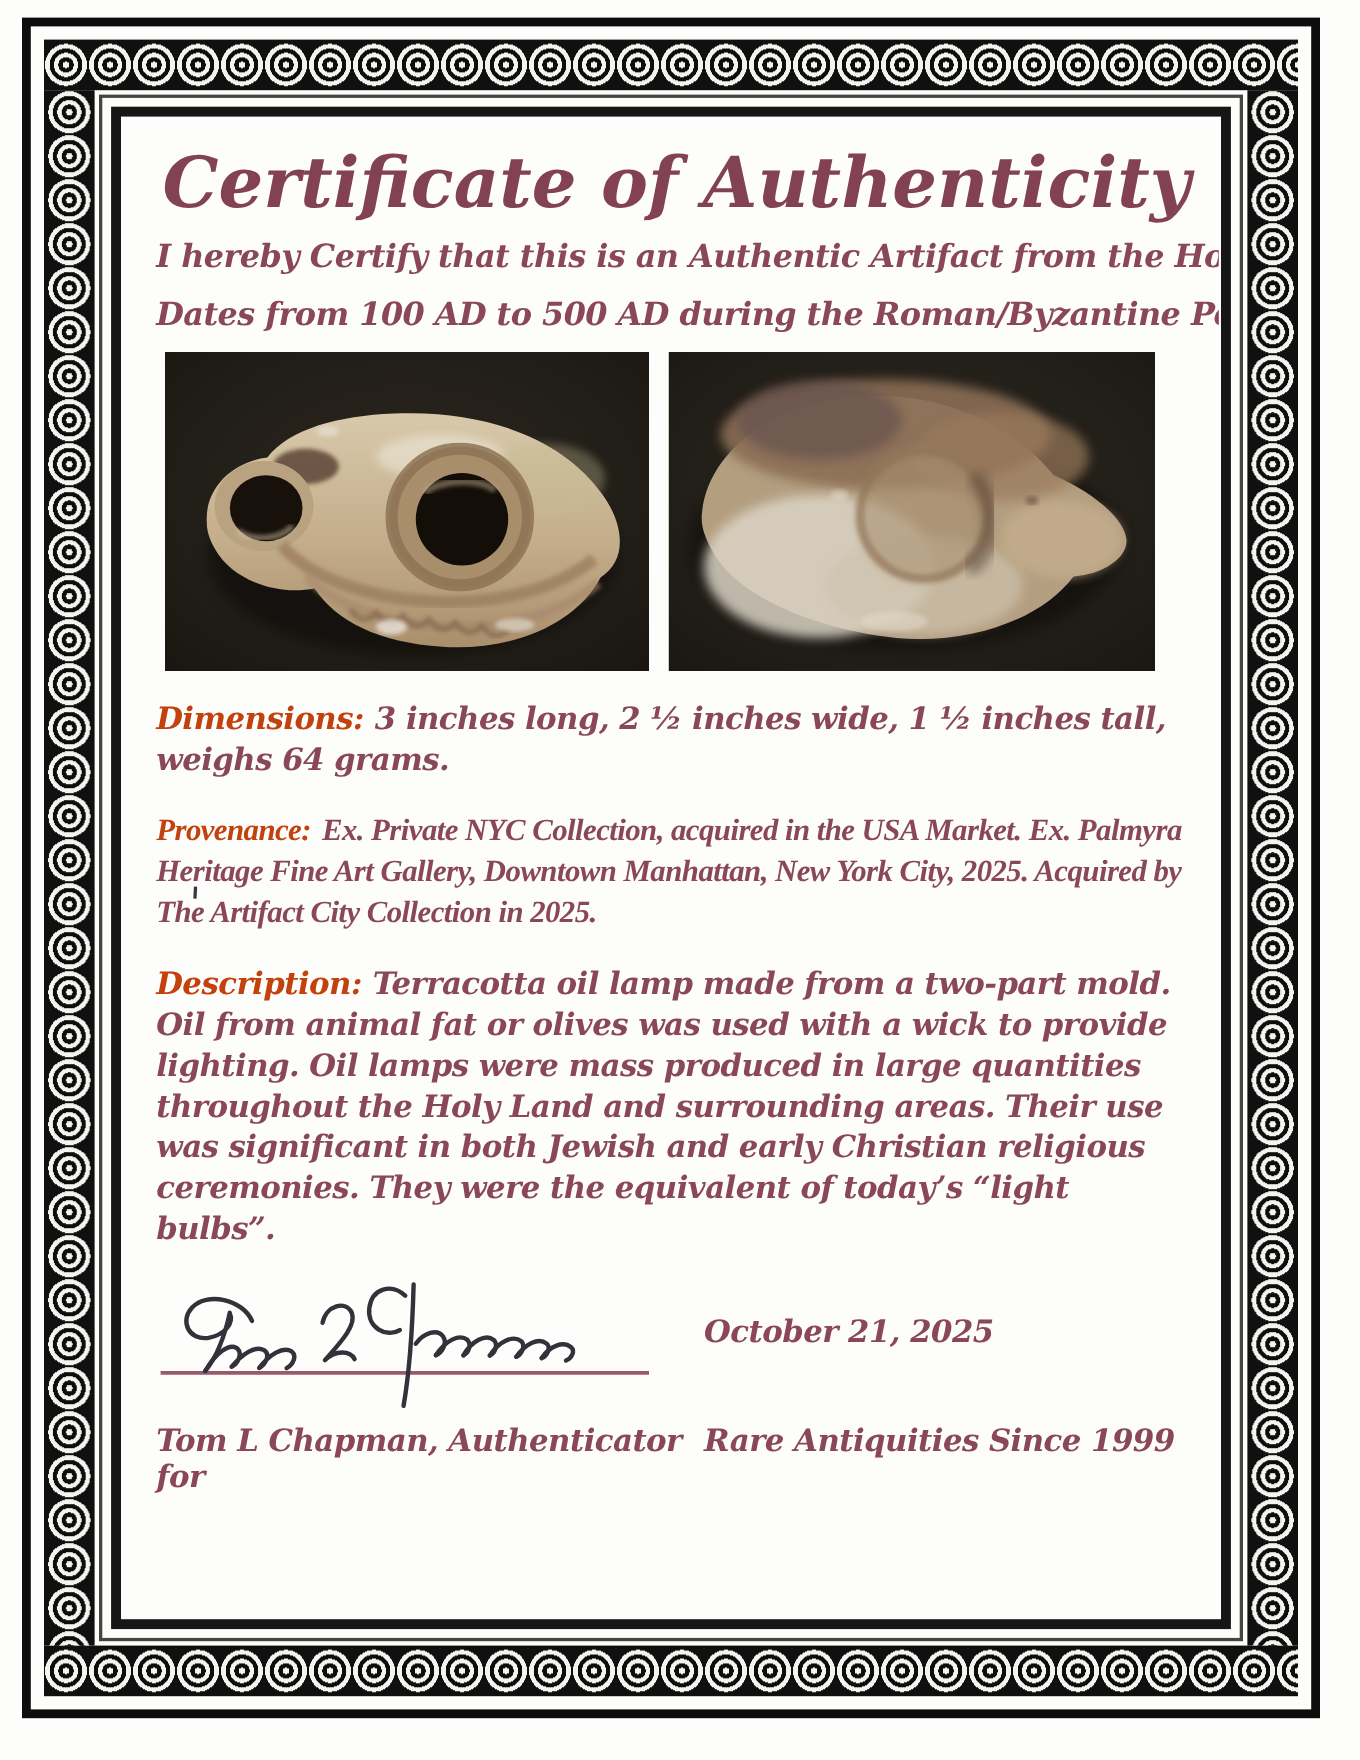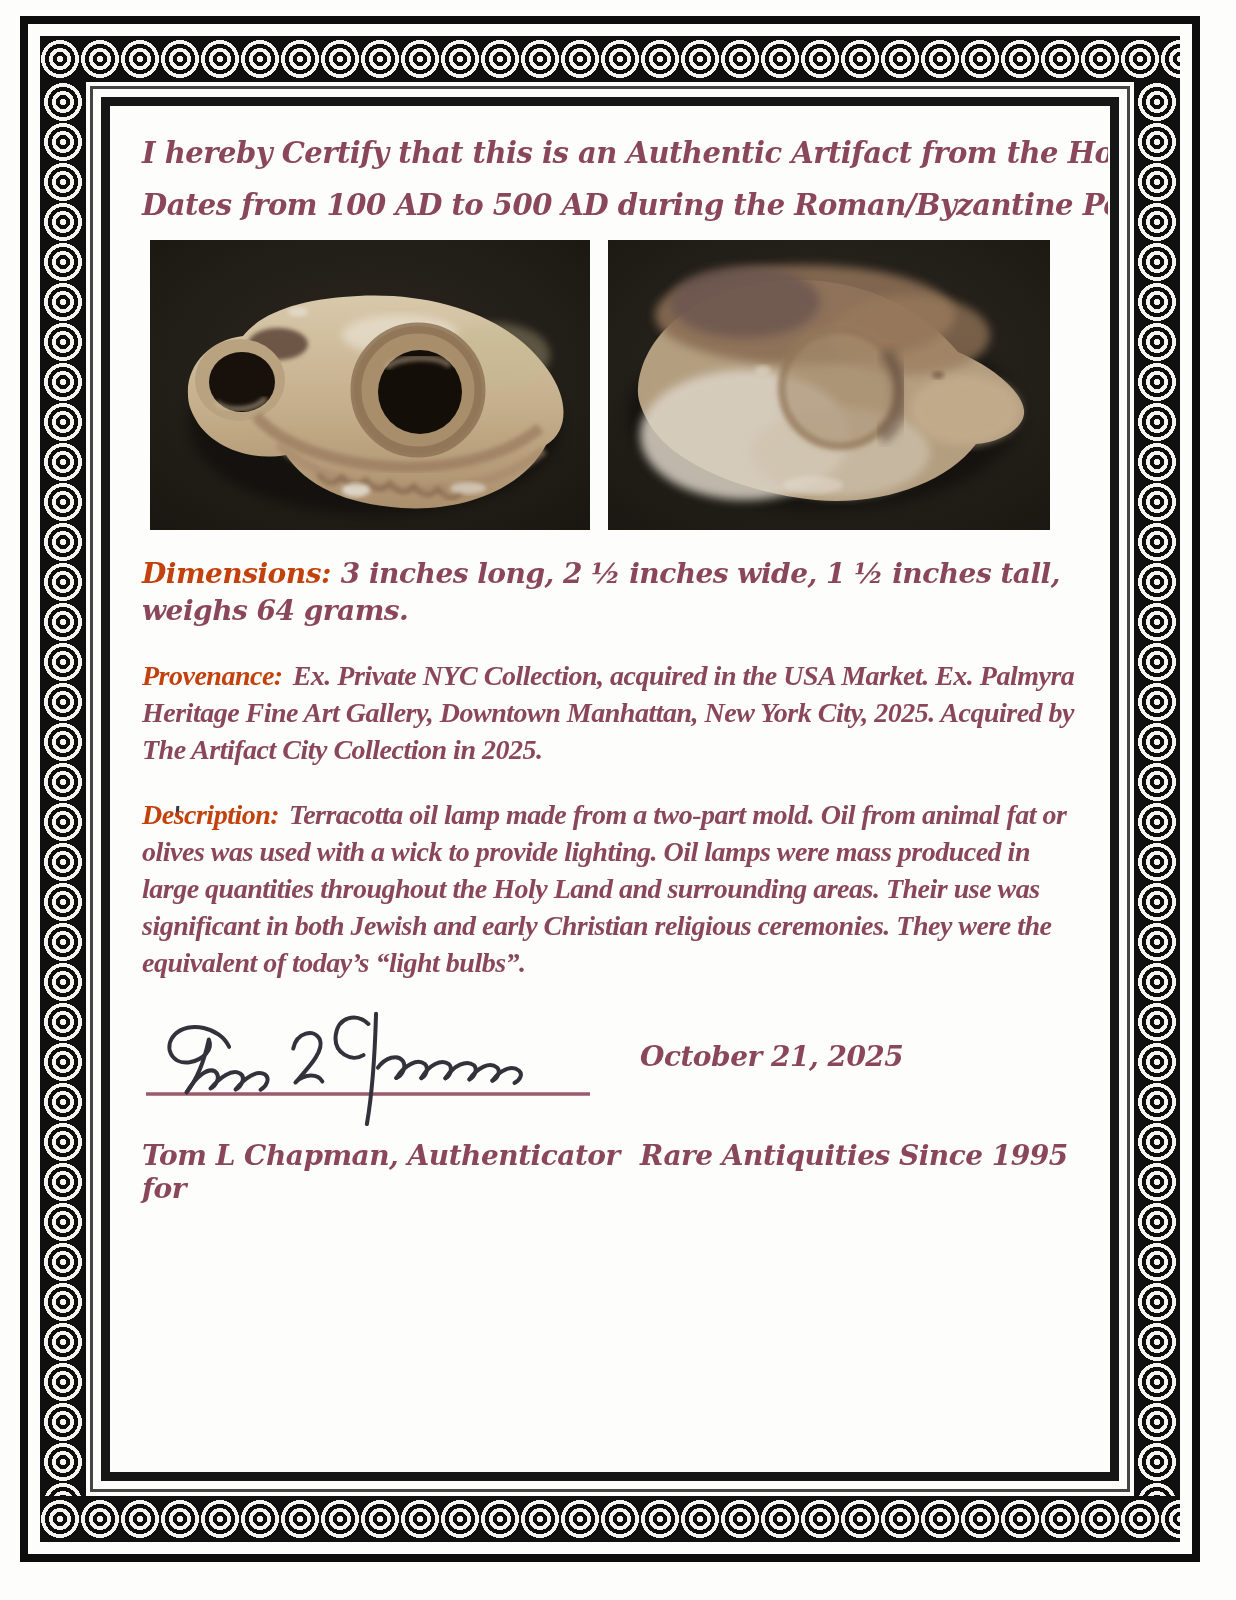--- a/index.html
+++ b/index.html
@@ -42,21 +42,21 @@
   }
   .intro{ font-size:29px; letter-spacing:-0.5px; white-space:nowrap; }
   .intro-1{margin-top:14px;}
   .intro-2{margin-top:18px;}
   .photos{display:flex; gap:18px; margin-top:18px; margin-left:8px;}
   .photo{height:290px; background:#231f19; flex:0 0 auto;}
   .photo svg{display:block;}
   .para{font-size:28px; letter-spacing:-0.5px; line-height:1.32; margin-top:0;}
   .para-dimensions{margin-top:26px;}
   .para-provenance{margin-top:18px;font-family:Liberation Serif, serif;}
-  .para-description{margin-top:28px; position:relative;font-family:Liberation Serif, serif;}
+  .para-description{margin-top:28px; position:relative;}
   .para-label{color:#c2410c; padding-right:10px;}
   .scan-tick{position:absolute; left:64px; top:698px; width:3px; height:11px; background:#3a3740; transform:rotate(3deg);}
   
   .sig-grid{
     display:grid; grid-template-columns:498px 1fr; 
     margin-top:14px; font-size:28px; letter-spacing:-0.5px;
   }
   .sig-art{width:460px; height:122px;}
   .sig-date{align-self:start; margin-top:30px;}
 </style>
@@ -66,20 +66,21 @@
 <div class="page">
   <div class="outer-frame">
     <div class="band band-h band-top"></div>
     <div class="band band-h band-bottom"></div>
     <div class="band band-v band-left"></div>
     <div class="band band-v band-right"></div>
     <div class="mid-line"></div>
     <div class="inner-frame"></div>
 
     <div class="content">
+      <div class="title">Certificate of Authenticity</div>
 
       <div class="intro intro-1">I hereby Certify that this is an Authentic Artifact from the Holy Land.</div>
       <div class="intro intro-2">Dates from 100 AD to 500 AD during the Roman/Byzantine Period.</div>
 
       <div class="photos">
 
         <div class="photo" role="img" aria-label="Terracotta oil lamp, top view with central filling hole and nozzle hole">
           <svg width="440" height="290" viewBox="0 0 440 290">
             <defs>
               <radialGradient id="bgL" cx="50%" cy="45%" r="80%">
@@ -185,18 +186,18 @@
               <path d="M303,71 C312,58 325,53 332,59 C336,63 332,71 327,73"></path>
               <path d="M327,73 C336,61 348,56 355,62 C359,66 355,73 350,75"></path>
               <path d="M350,75 C358,64 370,60 377,66 C381,70 377,76 372,78"></path>
             </g>
           </svg>
         </div>
         <div class="sig-date">October 21, 2025</div>
 
         <div>Tom L Chapman, Authenticator for</div>
 
-        <div>Rare Antiquities Since 1995</div>
+        <div>Rare Antiquities Since 1999</div>
       </div>
 
     </div>
   </div>
 </div>
 
 </body></html>

